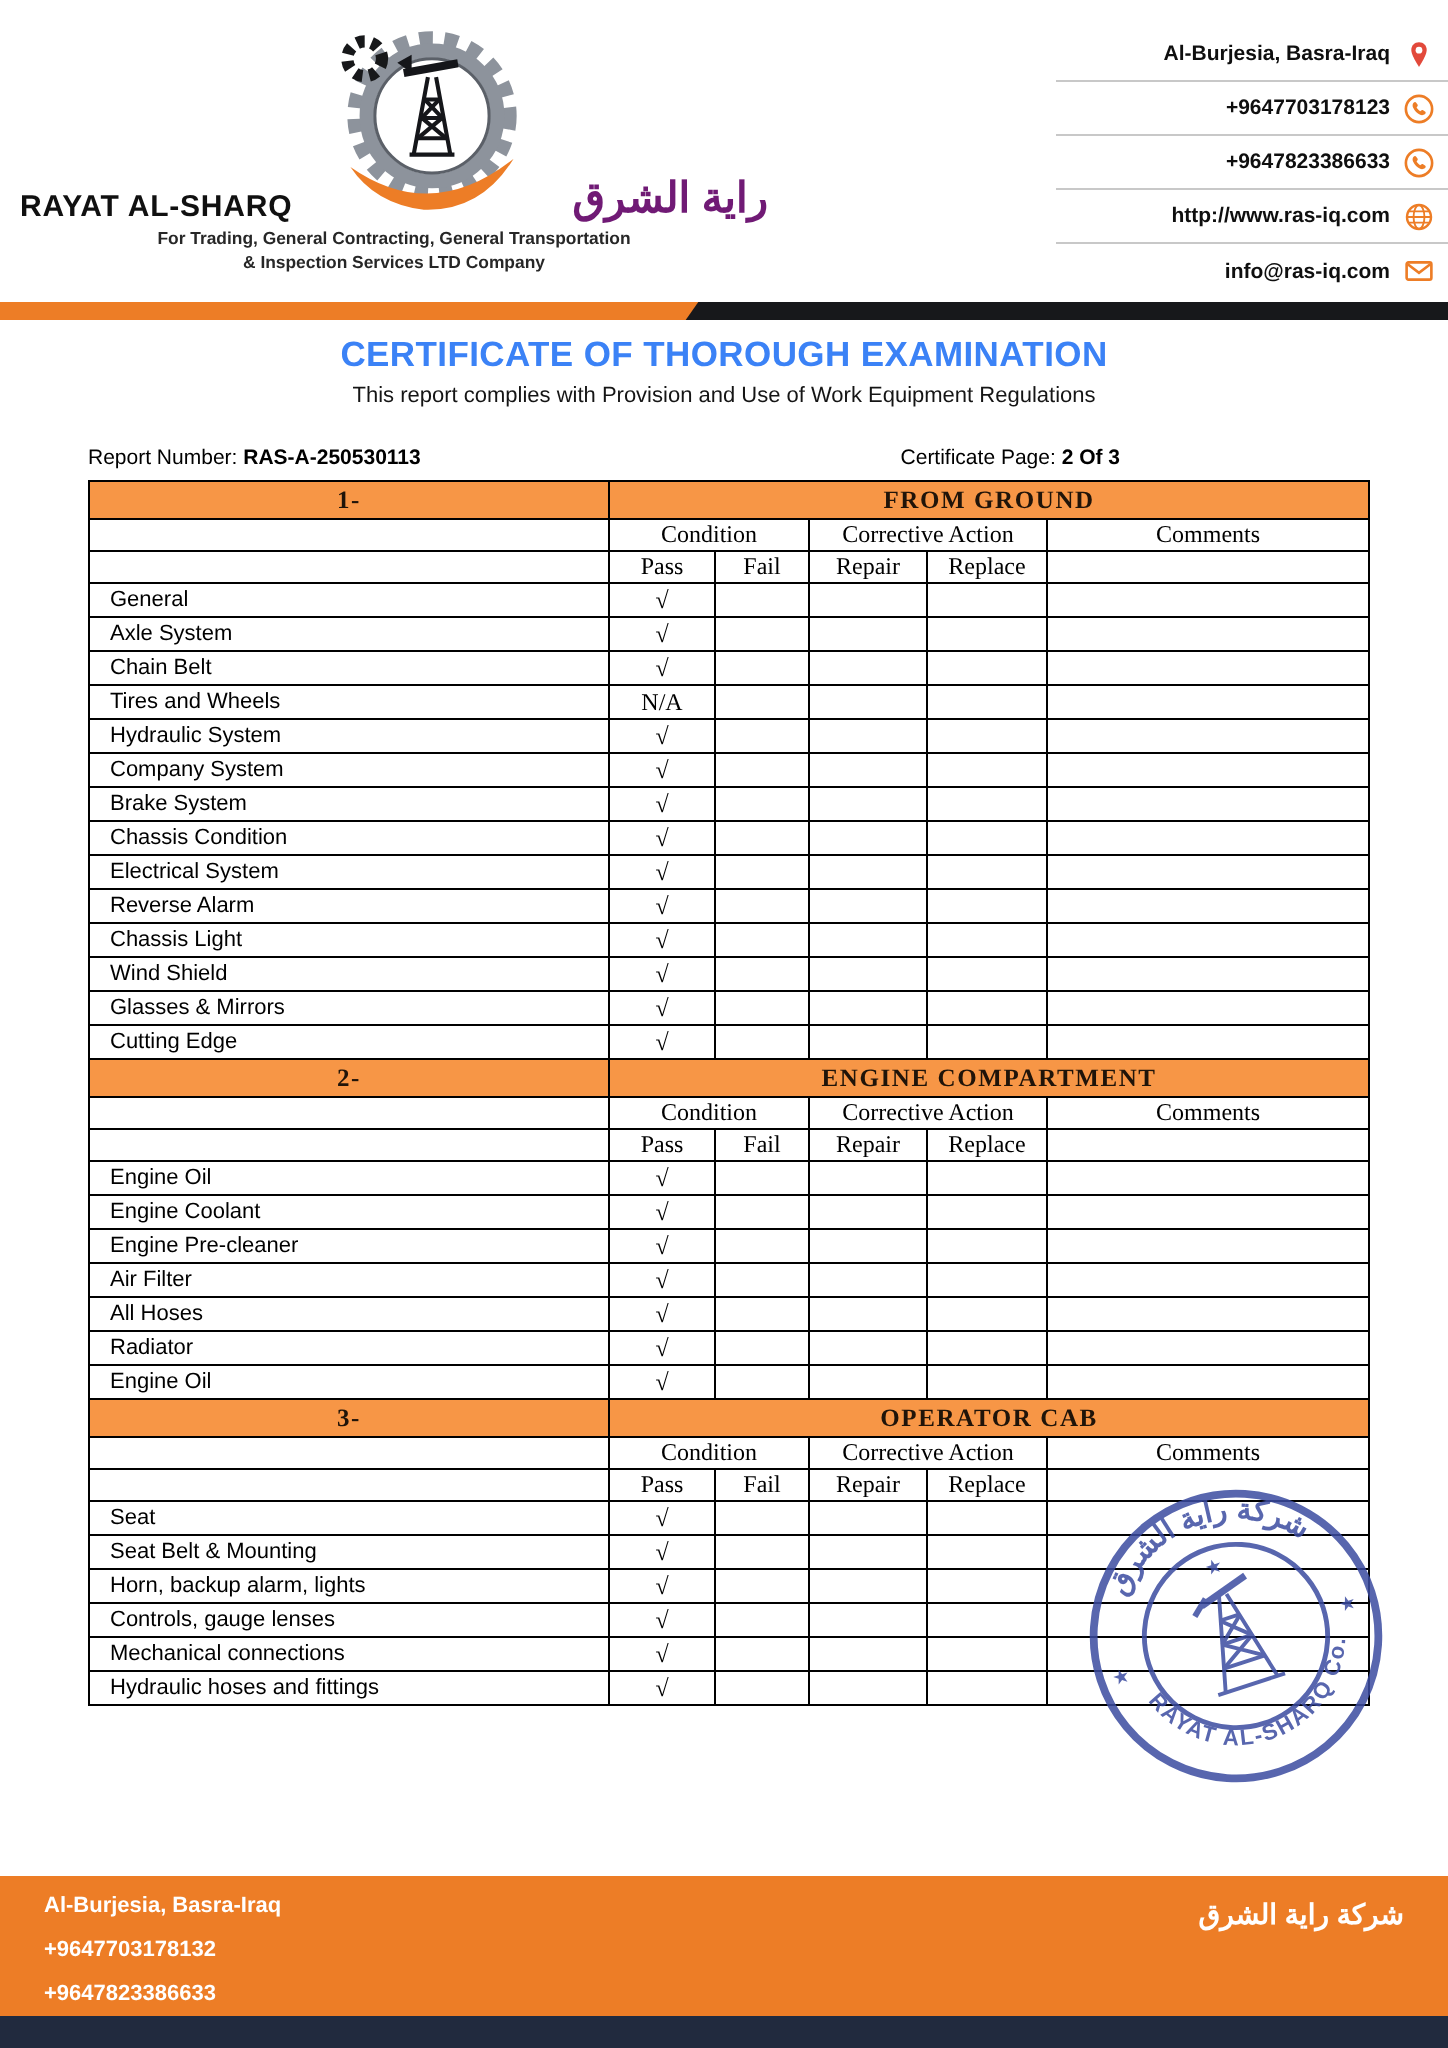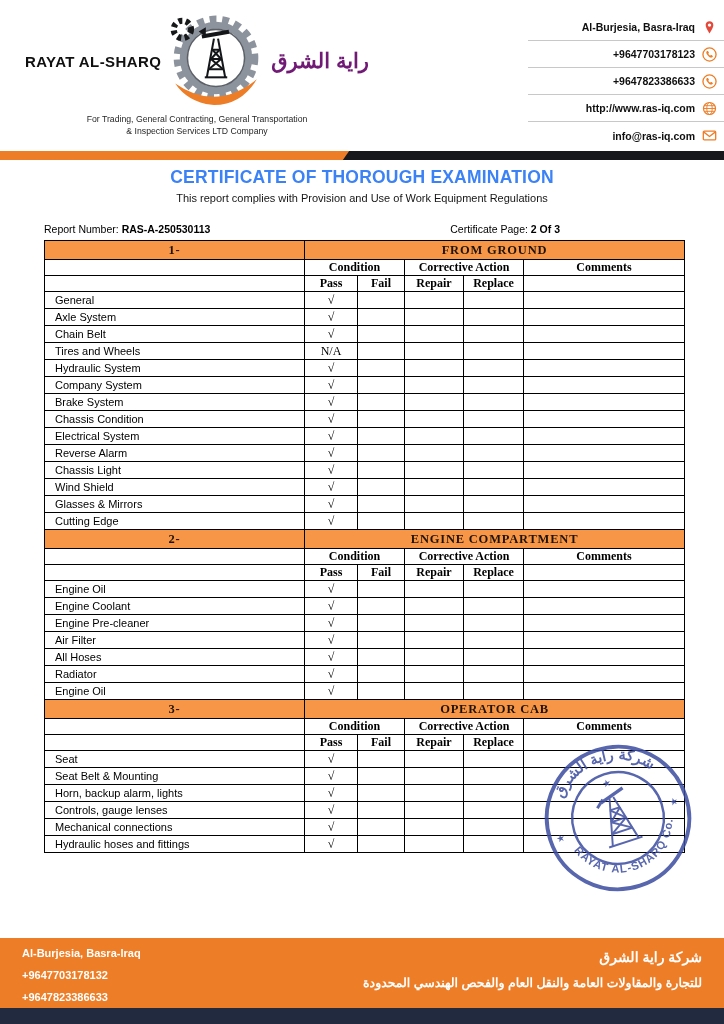--- a/index.html
+++ b/index.html
@@ -2,25 +2,25 @@
 <html><head>
 <meta charset="utf-8">
 <style>
   * { margin:0; padding:0; box-sizing:border-box; }
   html,body { background:#9a9a9a; }
   body { font-family:"Liberation Sans",sans-serif; }
   .page { position:relative; width:724px; height:1024px; background:#ffffff; margin:0 auto; overflow:hidden; }
 
   
   .logo-block { position:absolute; left:30px; top:10px; width:334px; }
-  .logo-row { display:flex; align-items:center; justify-content:center; gap:4px; }
+  .logo-row { display:flex; align-items:flex-end; justify-content:center; gap:19px; }
   .company-name-en { font-size:15px; font-weight:bold; letter-spacing:.4px; color:#101010; white-space:nowrap; }
   .company-name-ar { font-size:21px; font-weight:bold; color:#701a75; white-space:nowrap; }
   .logo-gear { width:102px; height:102px; flex:0 0 auto; }
-  .tagline { text-align:center; font-size:8.7px; font-weight:normal; color:#272727; line-height:11.5px; margin-top:2px; }
+  .tagline { text-align:center; font-size:8.7px; font-weight:bold; color:#272727; line-height:11.5px; margin-top:2px; }
 
   
   .contact-block { position:absolute; right:0; top:14px; width:196px; }
   .contact-row { display:flex; align-items:center; justify-content:flex-end; gap:7px; height:27px; padding-right:7px; border-bottom:1px solid #c8c8c8; background:#fff; }
   .contact-row:last-child { border-bottom:none; }
   .contact-text { font-size:10.5px; font-weight:bold; color:#0f0f0f; white-space:nowrap; }
   .contact-icon { width:15px; height:15px; display:inline-block; flex:0 0 auto; }
   .contact-icon svg { width:100%; height:100%; display:block; }
 
   
@@ -34,21 +34,21 @@
 
   
   .report-row { position:absolute; top:223px; left:44px; width:516px; display:flex; justify-content:space-between; font-size:10.5px; color:#000; }
   .report-row b { font-weight:bold; }
 
   
   .inspection-table { position:absolute; top:240px; left:44px; width:640px; border-collapse:collapse; table-layout:fixed; }
   .inspection-table td { border:1px solid #000; padding:0 4px; color:#000; height:17px; line-height:15px; overflow:hidden; white-space:nowrap; font-size:11px; }
   .inspection-table td.section-num,
   .inspection-table td.section-title { background:#F79646; font-family:"Liberation Serif",serif; font-weight:bold; font-size:12.5px; text-align:center; height:19px; letter-spacing:.8px; color:#201409; }
-  .inspection-table td.hdr { font-family:"Liberation Serif",serif; font-weight:bold; font-size:12px; text-align:center; height:16px; }
+  .inspection-table td.hdr { font-family:"Liberation Serif",serif; font-weight:normal; font-size:12px; text-align:center; height:16px; }
   .inspection-table td.item-cell { padding-left:10px; font-size:11px; }
   .inspection-table td.mark-cell { text-align:center; font-family:"Liberation Serif",serif; font-size:12px; }
 
   
   .stamp { position:absolute; left:540px; top:740px; width:156px; height:156px; transform:rotate(-18deg); opacity:.85; }
   .stamp svg { width:100%; height:100%; display:block; }
 
   
   .footer-orange { position:absolute; left:0; top:938px; width:724px; height:70px; background:#ED7D26; }
   .footer-navy { position:absolute; left:0; top:1008px; width:724px; height:16px; background:#212A3E; }
@@ -475,16 +475,15 @@
 
   <div class="footer-orange"></div>
   <div class="footer-navy"></div>
   <div class="footer-left">
       <div>Al-Burjesia, Basra-Iraq</div>
       <div>+9647703178132</div>
       <div>+9647823386633</div>
     </div>
   <div class="footer-right">
     <div class="footer-company-ar">شركة راية الشرق</div>
-    <div class="footer-desc-ar">للتجارة والمقاولات العامة والنقل العام والفحص الهندسي المحدودة</div>
   </div>
 
 </div>
 
 </body></html>

